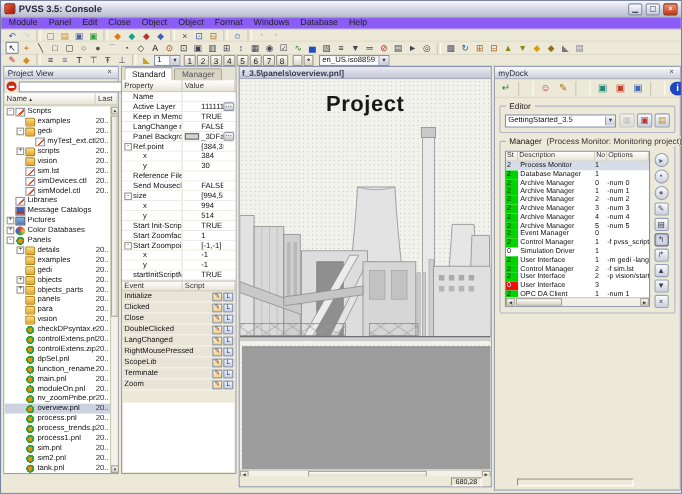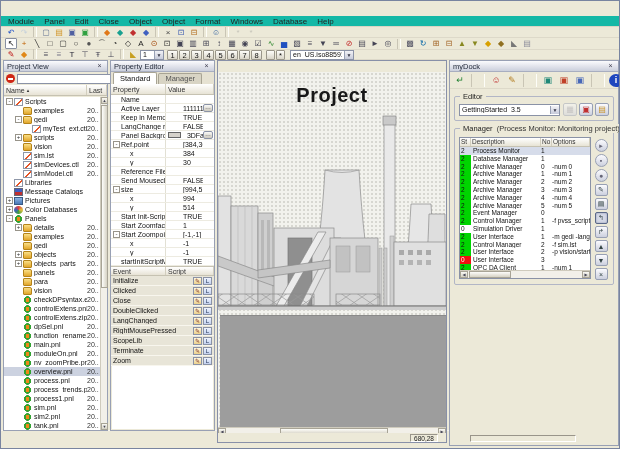--- a/index.html
+++ b/index.html
@@ -8,21 +8,21 @@
 #app{position:relative;width:620px;height:449px;background:#ece9d8;border:1px solid #7884a0;overflow:hidden}
 
 
 #titlebar{position:absolute;left:0;top:0;right:0;height:15px;display:flex;align-items:center;gap:3px;padding:0 3px;background:linear-gradient(#f6f6fa,#d2d4e2 55%,#babecf);border-bottom:1px solid #98a0b4}
 .app-ico{width:10px;height:10px;border-radius:2px;background:linear-gradient(135deg,#f06030,#a01808);border:1px solid #801808;flex:none}
 #title-text{font-weight:bold;font-size:8.5px;color:#1c2436;flex:1;white-space:nowrap;overflow:hidden}
 .cap-btn{width:13px;height:11px;border:1px solid #8890a8;border-radius:2px;background:linear-gradient(#fbfbfe,#c6cadc);font-size:7px;line-height:9px;text-align:center;color:#323a52;flex:none}
 .cap-btn.close{background:linear-gradient(#f49068,#cc3414);border-color:#8c2808;color:#fff;font-weight:bold}
 
 
-#menubar{position:absolute;top:15px;left:0;right:0;height:11px;background:#14b8a6;border-bottom:1px solid #d9d5c5;display:flex;align-items:center;padding-left:2px}
+#menubar{position:absolute;top:15px;left:0;right:0;height:11px;background:#8b5cf6;border-bottom:1px solid #d9d5c5;display:flex;align-items:flex-start;padding-left:2px}
 .menu-item{padding:0 5px;font-size:8px;color:#222;white-space:nowrap}
 .tbrow{position:absolute;left:0;right:0;display:flex;align-items:center;padding-left:4px;gap:1px;background:#ece9d8;border-bottom:1px solid #ddd9c9}
 #tb1{top:26px;height:11px}#tb2{top:37px;height:12px}#tb3{top:49px;height:10px}
 .tbtn{width:12px;height:11px;display:flex;align-items:center;justify-content:center;font-size:8px;line-height:11px;border:1px solid transparent;border-radius:1px;flex:none;overflow:hidden}
 .tbtn.pressed{background:#fff;border-color:#8890a0}
 .tbtn.dis{opacity:.4}
 .tbtn.tsep{width:4px;height:10px;border:none;border-left:1px solid #c9c5b5;border-right:1px solid #fdfdf8;margin:0 2px;border-radius:0}
 .combo{height:10px;background:#fff;border:1px solid #8a92a6;display:flex;align-items:center;font-size:7px;padding-left:2px;gap:2px;flex:none}
 .combo .cval{white-space:nowrap;overflow:hidden}
 .combo .arr{width:9px;height:8px;margin-left:auto;background:linear-gradient(#f2f2f6,#c6cada);border-left:1px solid #98a0b4;font-size:5px;line-height:8px;text-align:center;color:#334;flex:none}
@@ -130,20 +130,27 @@
 #mydock-bottom{position:absolute;left:20px;bottom:3px;width:106px;height:7px;border:1px solid;border-color:#99958a #fff #fff #99958a;background:#ece9d8}
 
 
 #bottombar{position:absolute;left:0;right:0;bottom:0;height:18px;background:#ece9d8;border-top:1px solid #f8f6ee}
 </style>
 </head>
 <body>
 
 <div id="app">
 
+  <div id="titlebar">
+    <span class="app-ico"></span>
+    <span id="title-text">PVSS 3.5: Console</span>
+    <span class="cap-btn">▁</span>
+    <span class="cap-btn">▢</span>
+    <span class="cap-btn close">×</span>
+  </div>
 
   <div id="menubar">
 
   <span class="menu-item">Module</span>
       <span class="menu-item">Panel</span>
       <span class="menu-item">Edit</span>
       <span class="menu-item">Close</span>
       <span class="menu-item">Object</span>
       <span class="menu-item">Object</span>
       <span class="menu-item">Format</span>
@@ -541,24 +548,20 @@
         </div>
       </div>
     <div class="vscroll">
       <span class="sbtn up">▲</span>
       <span class="vthumb"></span>
       <span class="sbtn dn">▼</span>
     </div>
   </div>
 
   <div id="property-editor" class="dock">
-    <div class="dock-head">
-      <span>Property Editor</span>
-      <span class="x">×</span>
-    </div>
     <div class="tabs">
       <span class="tab active">Standard</span>
       <span class="tab">Manager</span>
     </div>
     <div class="cols">
       <span class="col" style="width:55px">
           <span>Property</span>
         </span>
       <span class="col" style="flex:1">
           <span>Value</span>
@@ -848,20 +851,23 @@
         <div class="erow">
           <span class="elabel">Zoom</span>
           <span class="ebtn">✎</span>
           <span class="ebtn lib">L</span>
         </div>
       </div>
     <div class="efill"></div>
   </div>
 
   <div id="gedi">
+    <div class="gedi-head">
+      <span>f_3.5\panels\overview.pnl]</span>
+    </div>
     <div id="canvas">
       <div id="overview-title">Project</div>
       <svg id="plant" width="228" height="200" viewBox="0 0 228 200">
         <defs>
           <pattern id="fx" width="16" height="11" patternUnits="userSpaceOnUse">
             <path d="M0,0 L16,11 M16,0 L0,11" stroke="#999" stroke-width="0.7" fill="none"></path>
           </pattern>
         </defs>
         <rect x="166" y="14" width="11" height="182" fill="#e9e9e9" stroke="#909090" stroke-width="0.7"></rect>
         <rect x="165" y="6" width="13" height="9" fill="#c9c9c9" stroke="#888" stroke-width="0.7"></rect>

